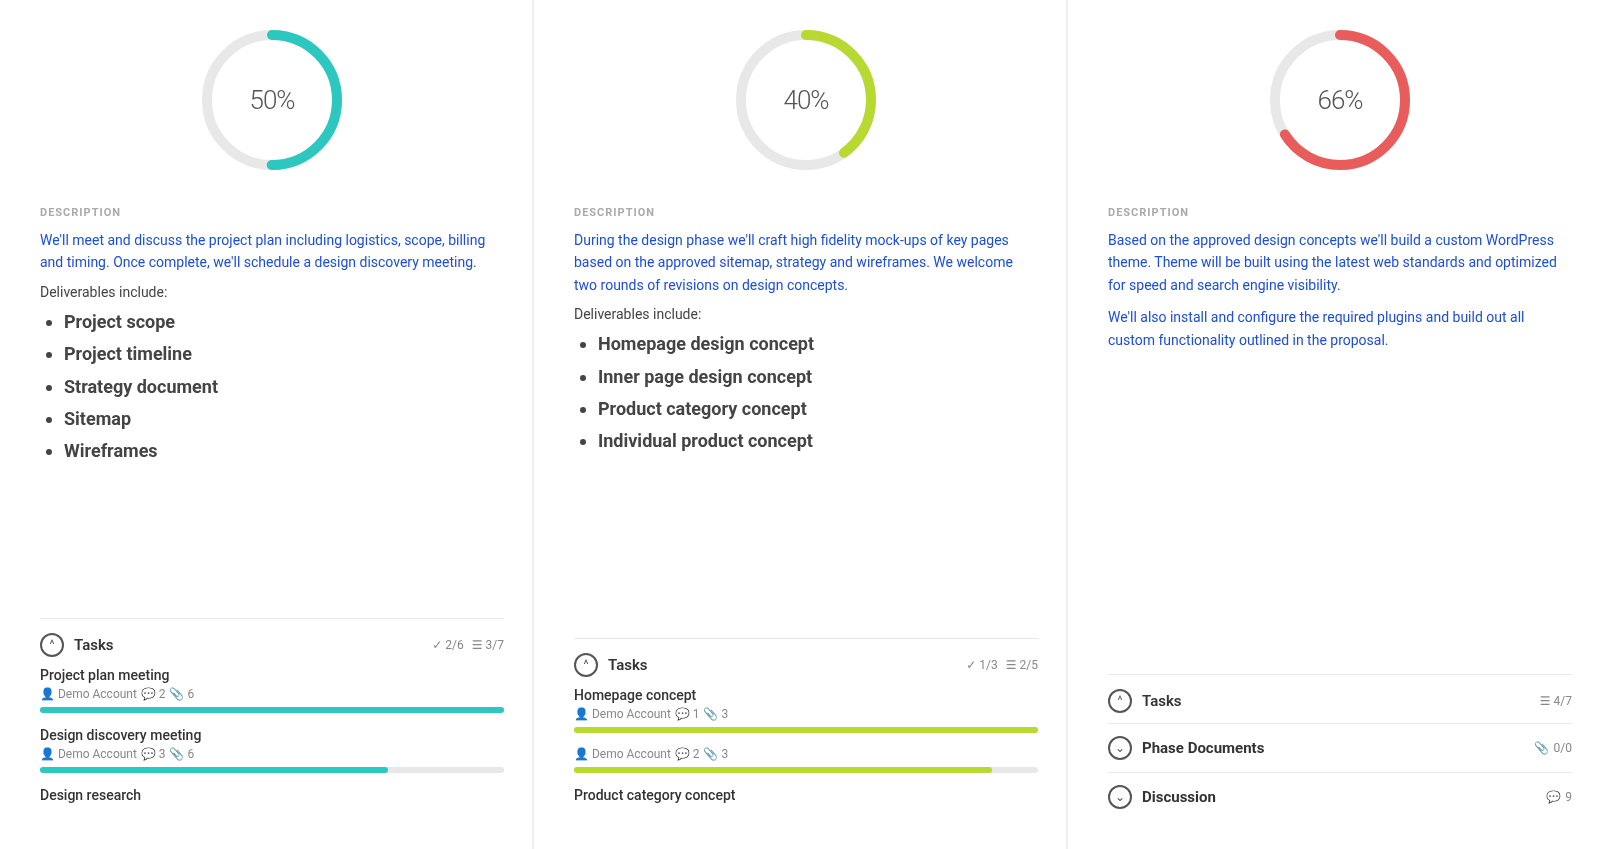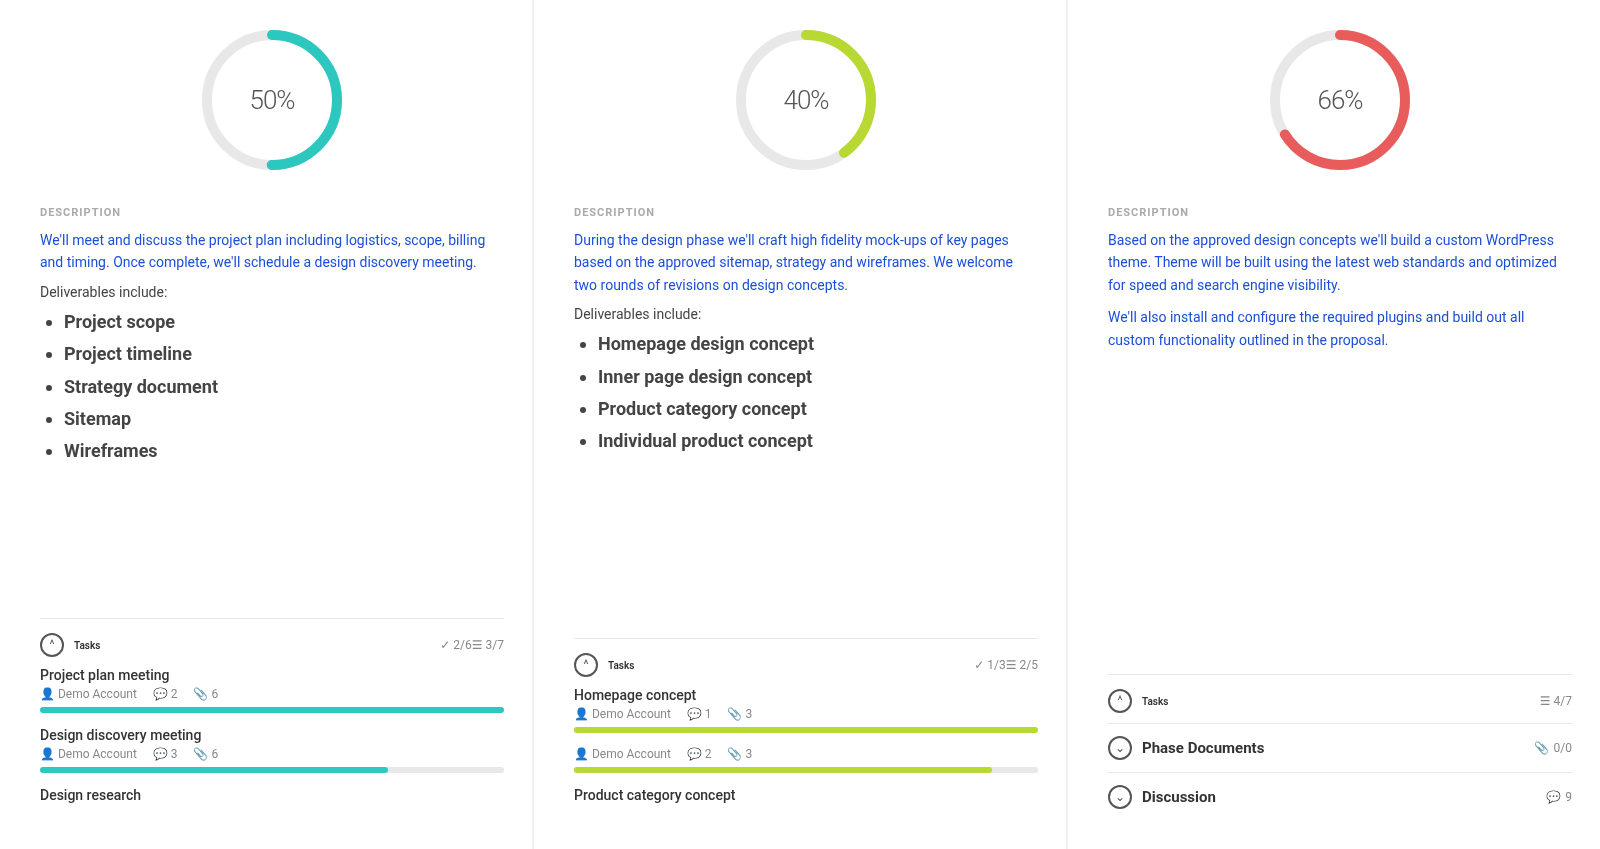--- a/index.html
+++ b/index.html
@@ -114,47 +114,48 @@
       border: 2px solid #555;
       display: flex;
       align-items: center;
       justify-content: center;
       font-size: 12px;
       color: #555;
       cursor: pointer;
     }
 
     .tasks-title {
-      font-size: 10px;
+      font-size: 15px;
       font-weight: 600;
       color: #333;
     }
 
     .tasks-meta {
       display: flex;
       align-items: center;
+      gap: 8px;
       font-size: 12px;
       color: #888;
     }
 
     .task-item {
       margin-bottom: 14px;
     }
 
     .task-name {
       font-size: 14px;
       color: #333;
       margin-bottom: 4px;
       font-weight: 500;
     }
 
     .task-info {
       display: flex;
       align-items: center;
-      gap: 16px;
+      gap: 4px;
       font-size: 12px;
       color: #888;
       margin-bottom: 6px;
     }
 
     .task-info span {
       display: flex;
       align-items: center;
       gap: 3px;
     }

